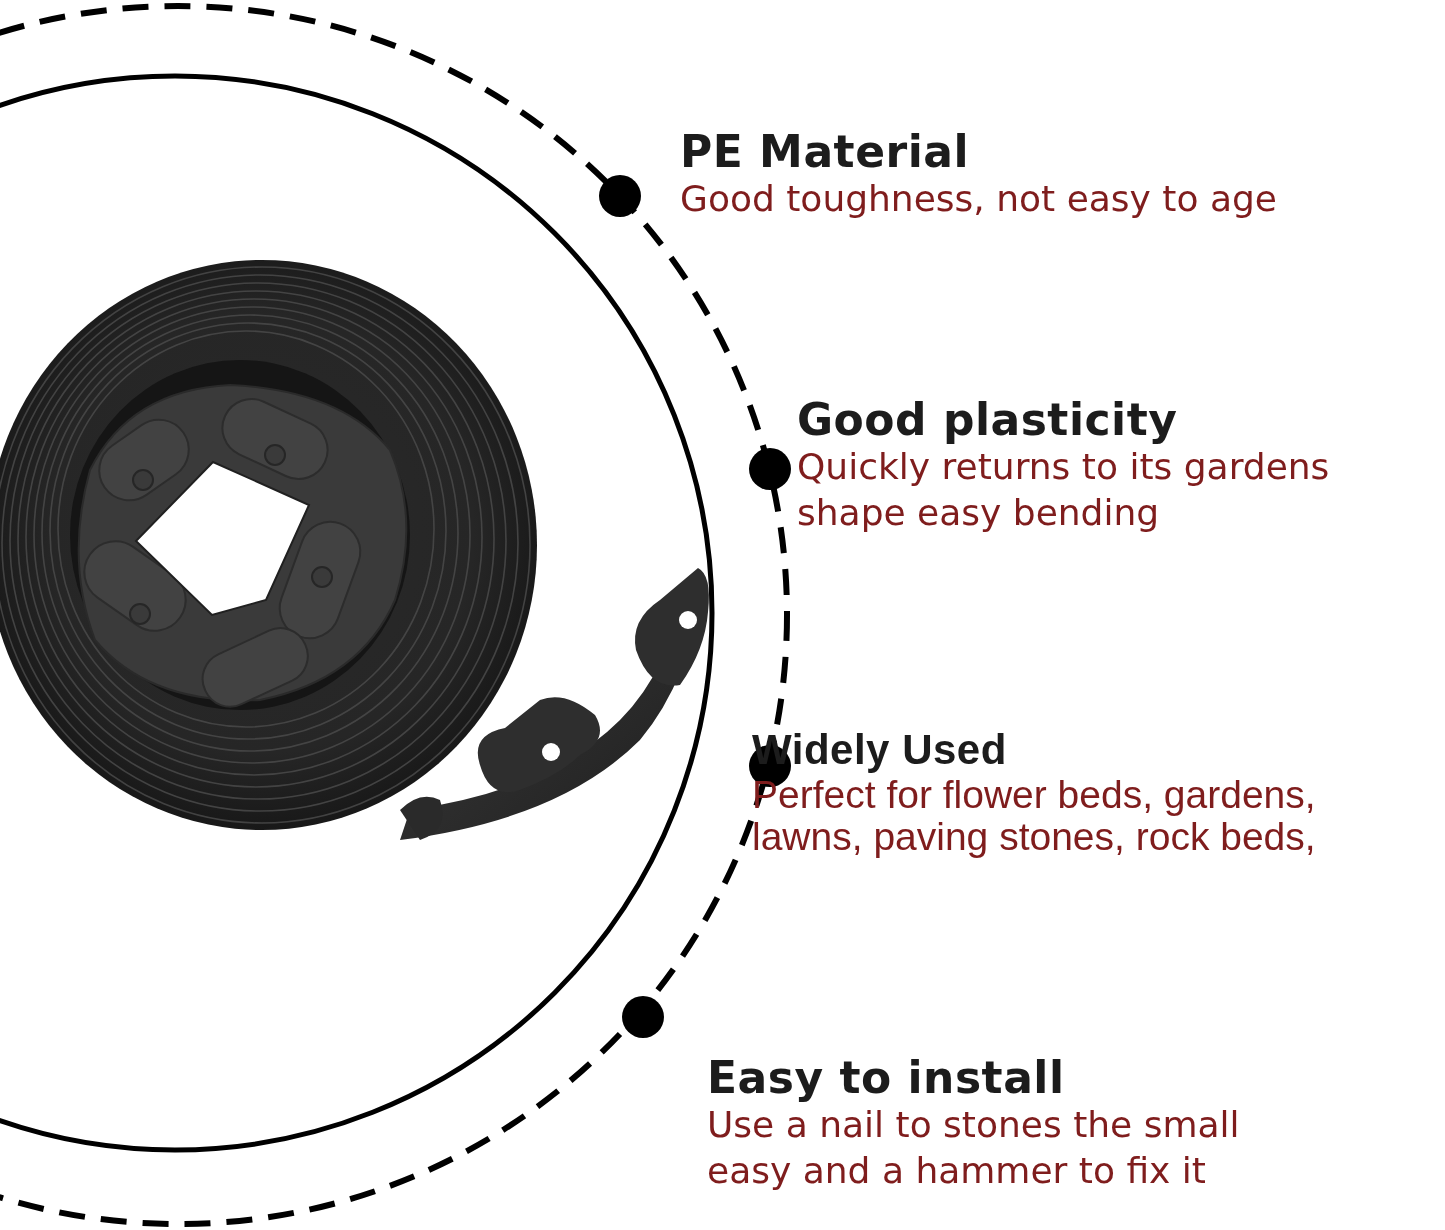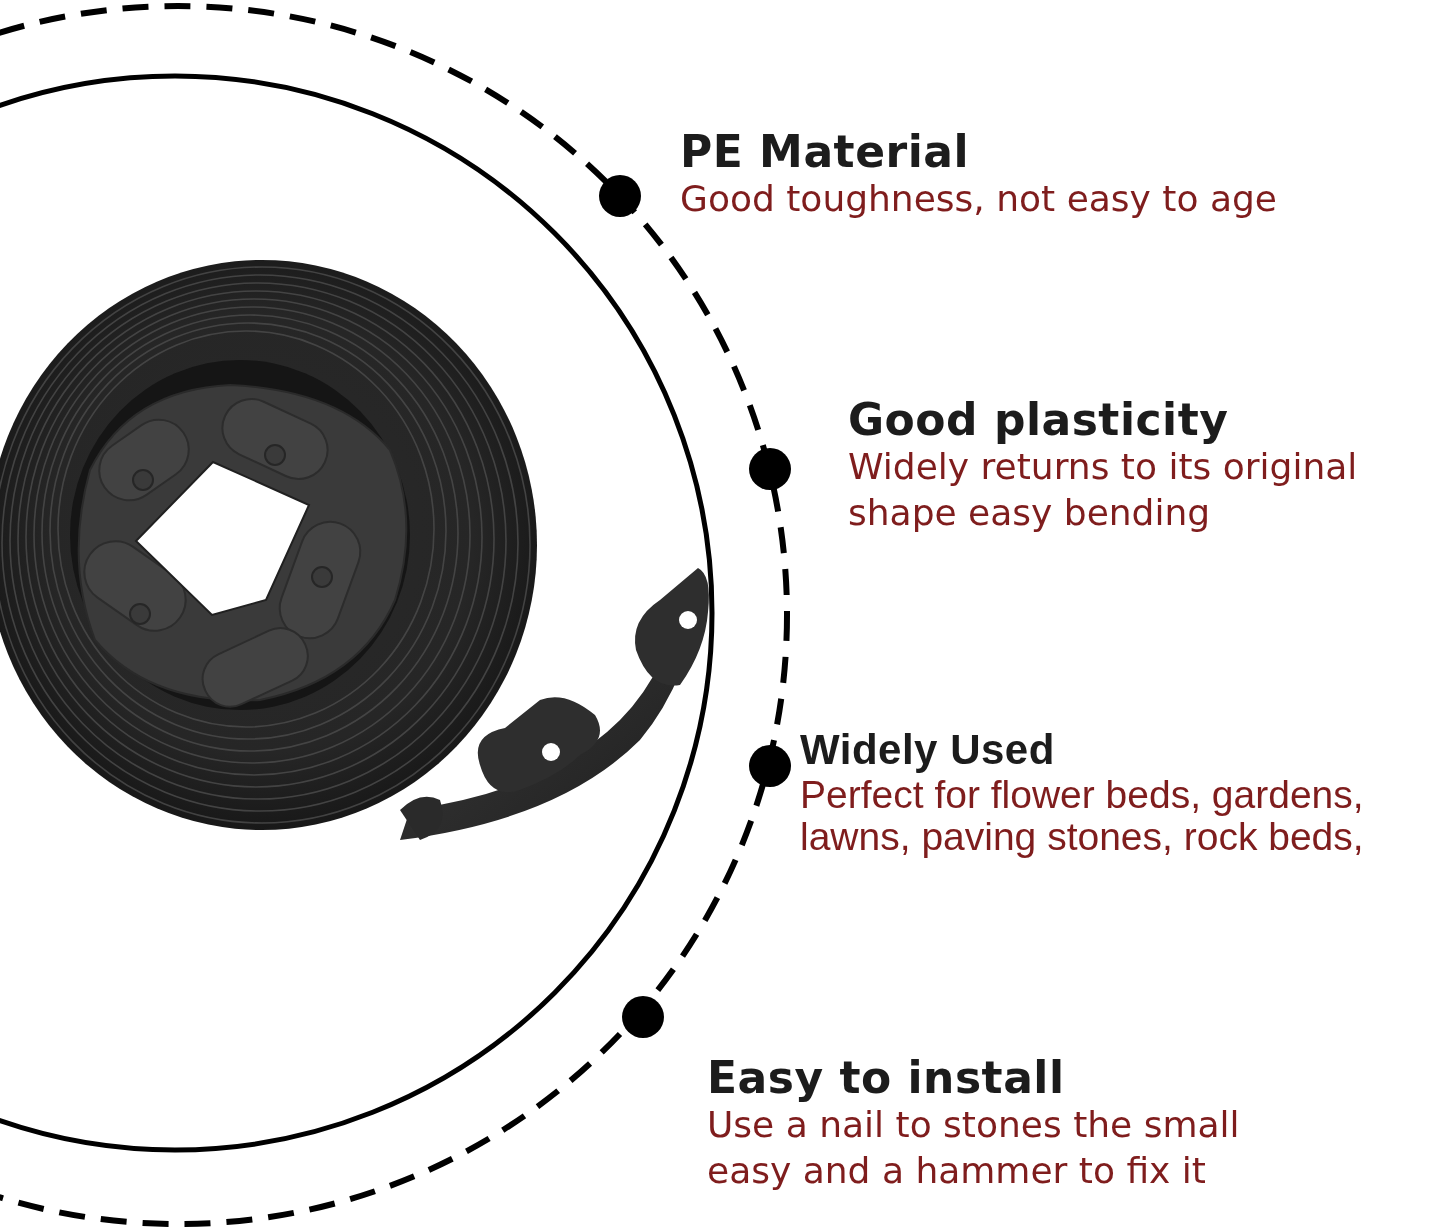--- a/index.html
+++ b/index.html
@@ -98,28 +98,28 @@
     <circle cx="643" cy="1017" r="21" fill="#000"></circle>
   </svg>
 
   
   <div class="feature" style="left:680px; top:128px;">
     <div class="title">PE Material</div>
     <div class="desc">Good toughness, not easy to age</div>
   </div>
 
   
-  <div class="feature" style="left:848px; top:396px;">
+  <div class="feature" style="left:797px; top:396px;">
     <div class="title">Good plasticity</div>
-    <div class="desc">Widely returns to its original</div>
+    <div class="desc">Quickly returns to its gardens</div>
     <div class="desc">shape easy bending</div>
   </div>
 
   
-  <div class="feature alt" style="left:800px; top:726px;">
+  <div class="feature alt" style="left:752px; top:726px;">
     <div class="title">Widely Used</div>
     <div class="desc">Perfect for flower beds, gardens,</div>
     <div class="desc">lawns, paving stones, rock beds,</div>
   </div>
 
   
   <div class="feature" style="left:707px; top:1054px;">
     <div class="title">Easy to install</div>
     <div class="desc">Use a nail to stones the small</div>
     <div class="desc">easy and a hammer to fix it</div>

